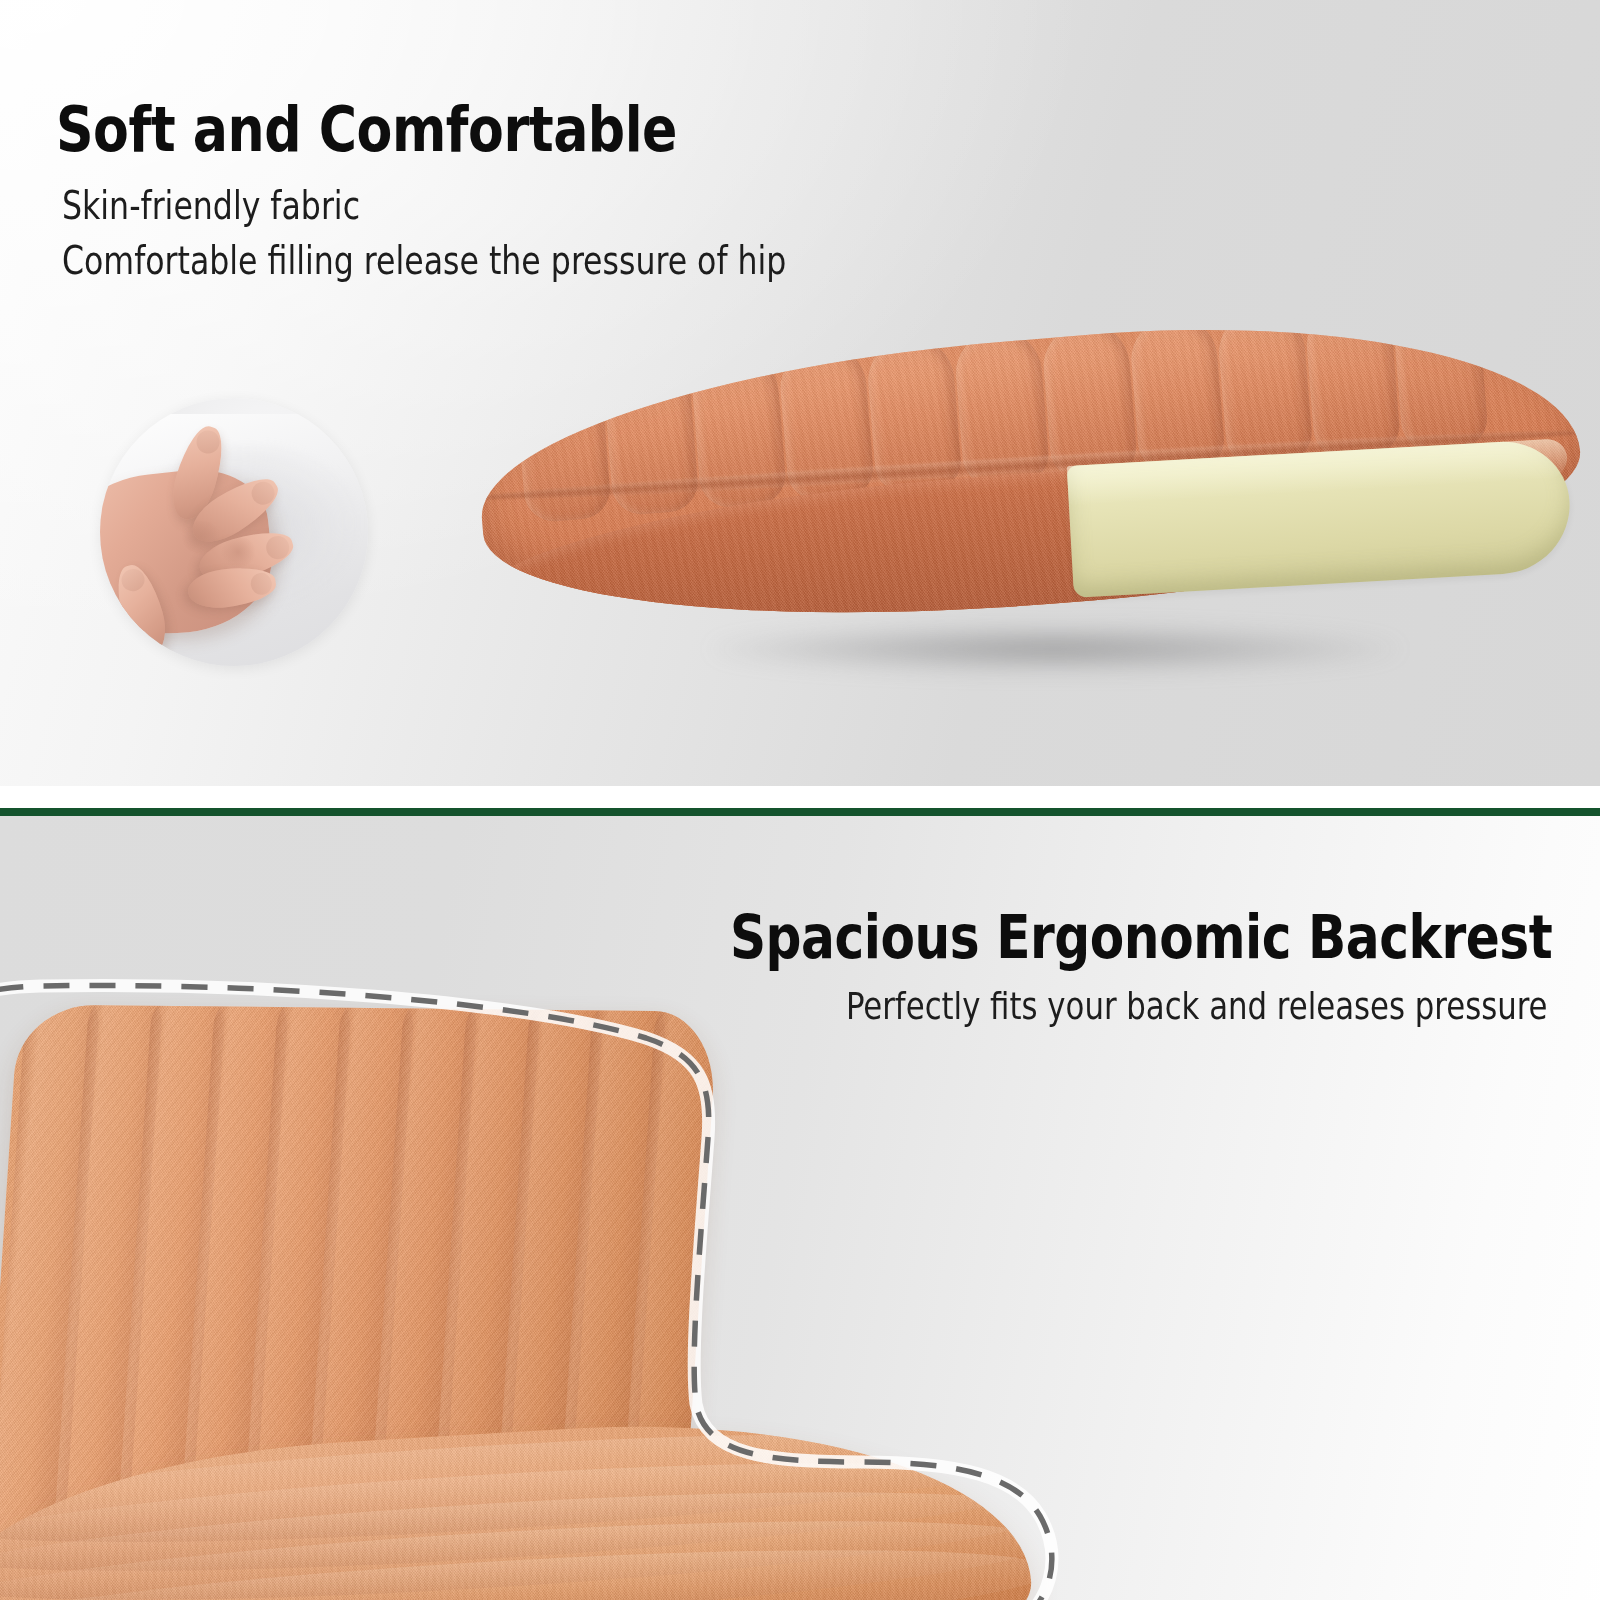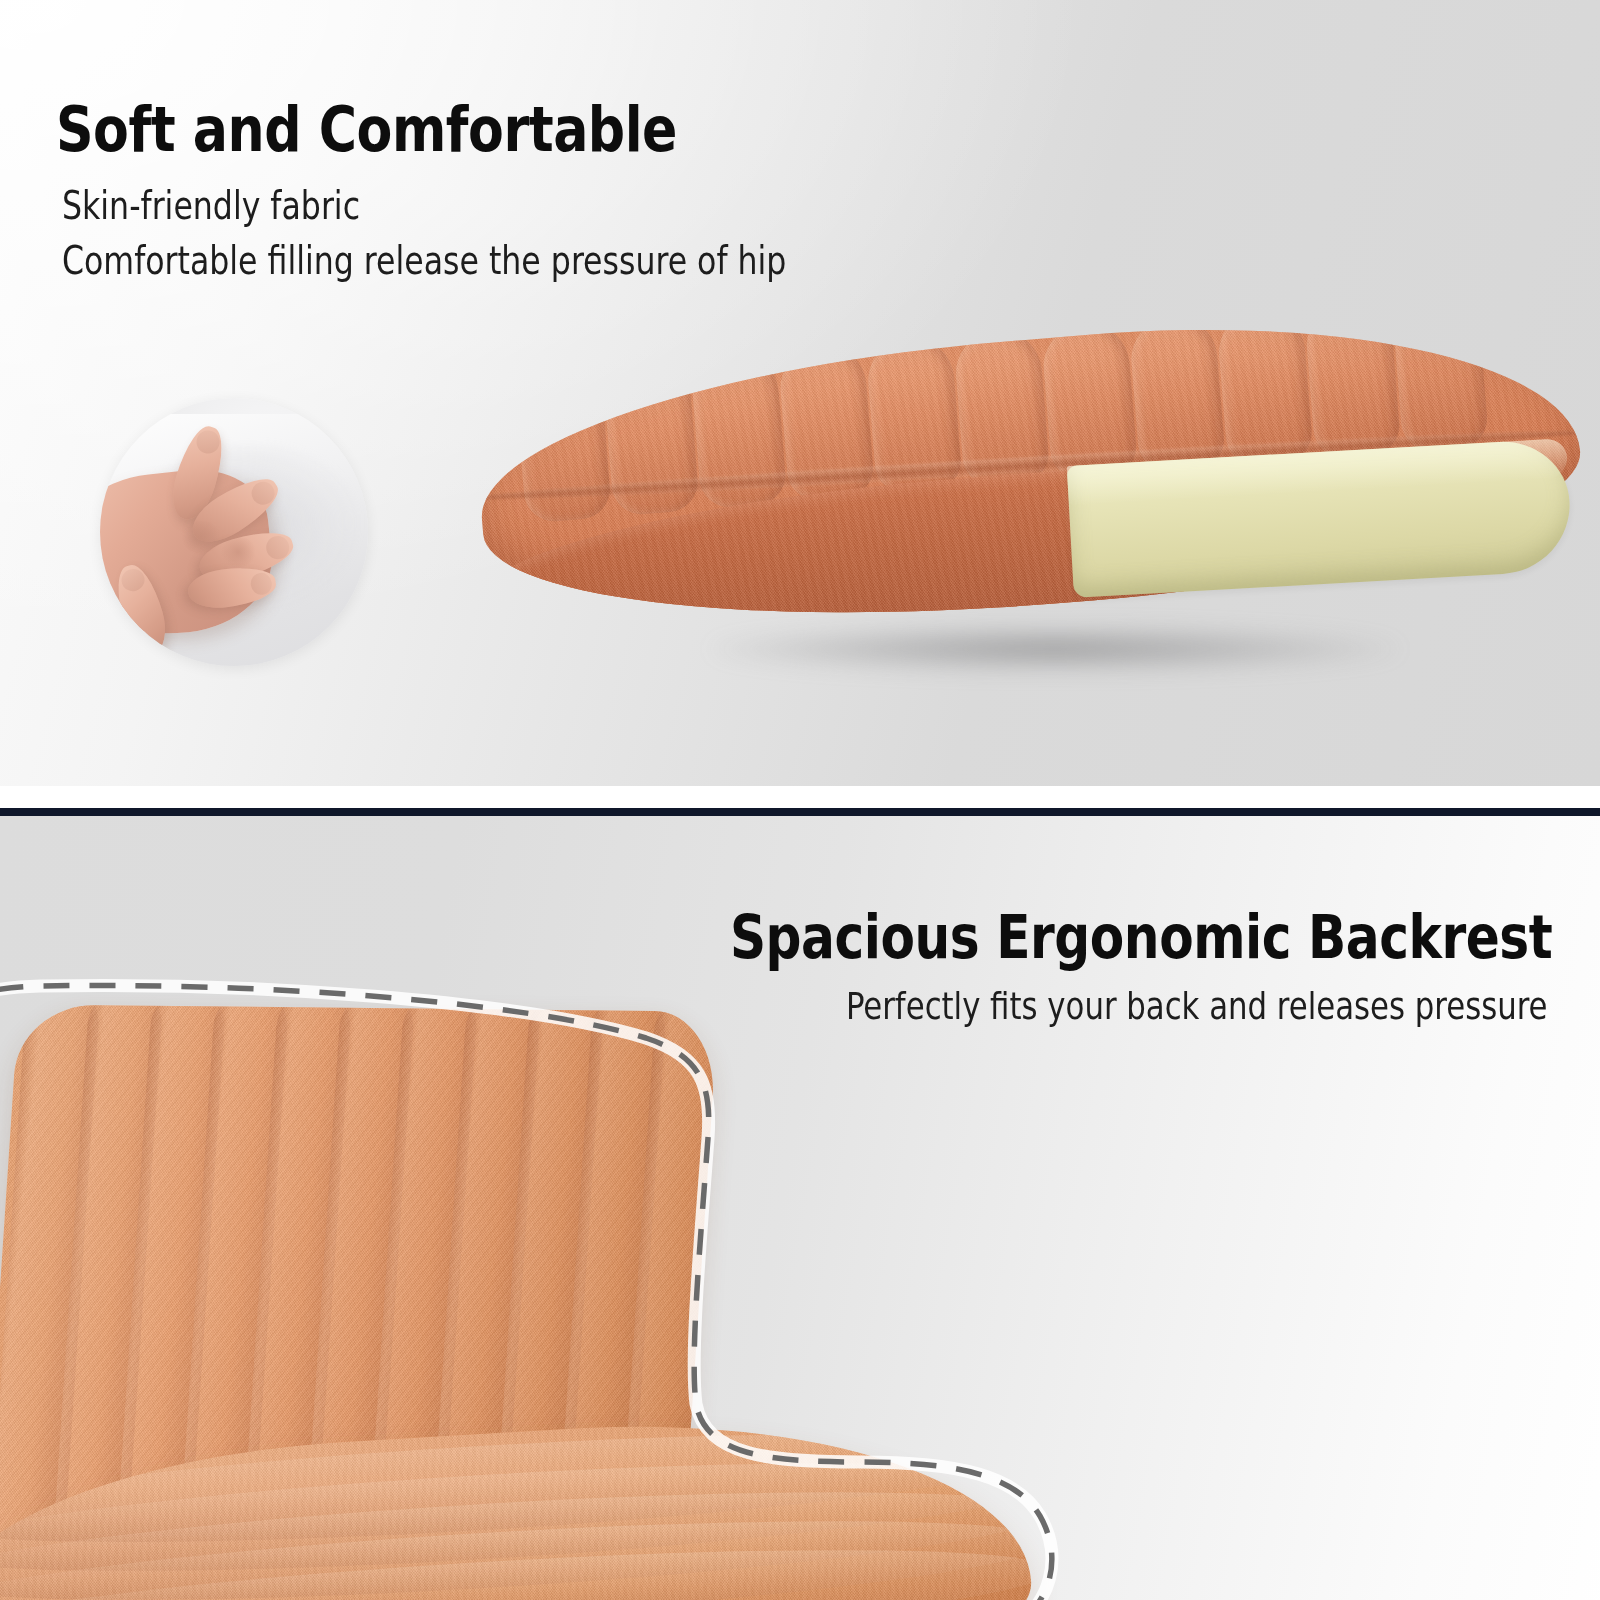--- a/index.html
+++ b/index.html
@@ -2,21 +2,21 @@
 <html><head>
 <meta charset="utf-8">
 <style>
   * { margin:0; padding:0; box-sizing:border-box; }
   html, body {
     width:1600px; height:1600px;
     font-family:"Liberation Sans", sans-serif;
     background:#ffffff;
     overflow:hidden;
   }
-  #page { position:relative; width:1600px; height:1600px; overflow:hidden; background:#0f172a; }
+  #page { position:relative; width:1600px; height:1600px; overflow:hidden; background:#14532d; }
 
   
   #panel-top {
     position:absolute; left:0; top:0; width:1600px; height:786px;
     background:
       radial-gradient(120% 150% at 2% 0%, rgba(255,255,255,0.95) 0%, rgba(255,255,255,0.0) 55%),
       linear-gradient(105deg, #fbfbfb 0%, #f4f4f4 18%, #e6e6e6 42%, #dadada 64%, #d7d7d7 100%);
     overflow:hidden;
   }
   .txt-h1 {

